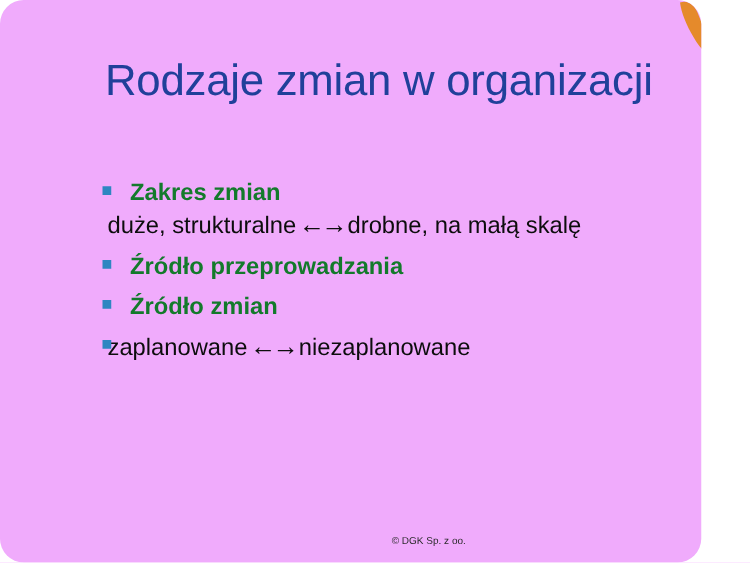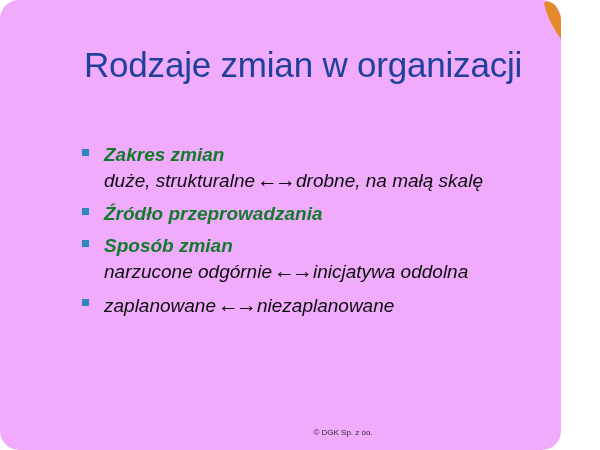--- a/index.html
+++ b/index.html
@@ -56,40 +56,39 @@
   
   #bullets {
     position: absolute;
     left: 82px;
     top: 142px;
     width: 490px;
   }
   .bullet-item {
     position: relative;
     margin-bottom: 7px;
-    font-style: italic;
   }
   .bullet-marker {
     position: absolute;
     left: 0px;
     top: 7px;
     width: 7px;
     height: 7px;
     background: #2E86C1;
   }
   .bullet-heading {
     margin-left: 22px;
     color: #137A2B;
     font-weight: bold;
     font-size: 19px;
     line-height: 25px;
     white-space: nowrap;
   }
   .bullet-sub {
-    margin-left: 22px;
+    margin-left: 4px;
     color: #0D0D0D;
     font-size: 19px;
     line-height: 26px;
     font-weight: normal;
     white-space: nowrap;
   }
   .arrow {
     font-size: 21px;
     letter-spacing: -3px;
     padding: 0 3px 0 2px;
@@ -133,22 +132,21 @@
       <div class="bullet-sub"><span>duże, strukturalne</span><span class="arrow">←→</span><span>drobne, na małą skalę</span></div>
     </div>
 
     <div class="bullet-item">
       <span class="bullet-marker"></span>
       <div class="bullet-heading">Źródło przeprowadzania</div>
     </div>
 
     <div class="bullet-item">
       <span class="bullet-marker"></span>
-      <div class="bullet-heading">Sposób zmian</div>
-      <div class="bullet-sub"><span>narzucone odgórnie</span><span class="arrow">←→</span><span>inicjatywa oddolna</span></div>
+      <div class="bullet-heading">Źródło zmian</div>
     </div>
 
     <div class="bullet-item">
       <span class="bullet-marker"></span>
       <div class="bullet-sub"><span>zaplanowane</span><span class="arrow">←→</span><span>niezaplanowane</span></div>
     </div>
 
   </div>
 
   <div id="footer">© DGK Sp. z oo.</div>

